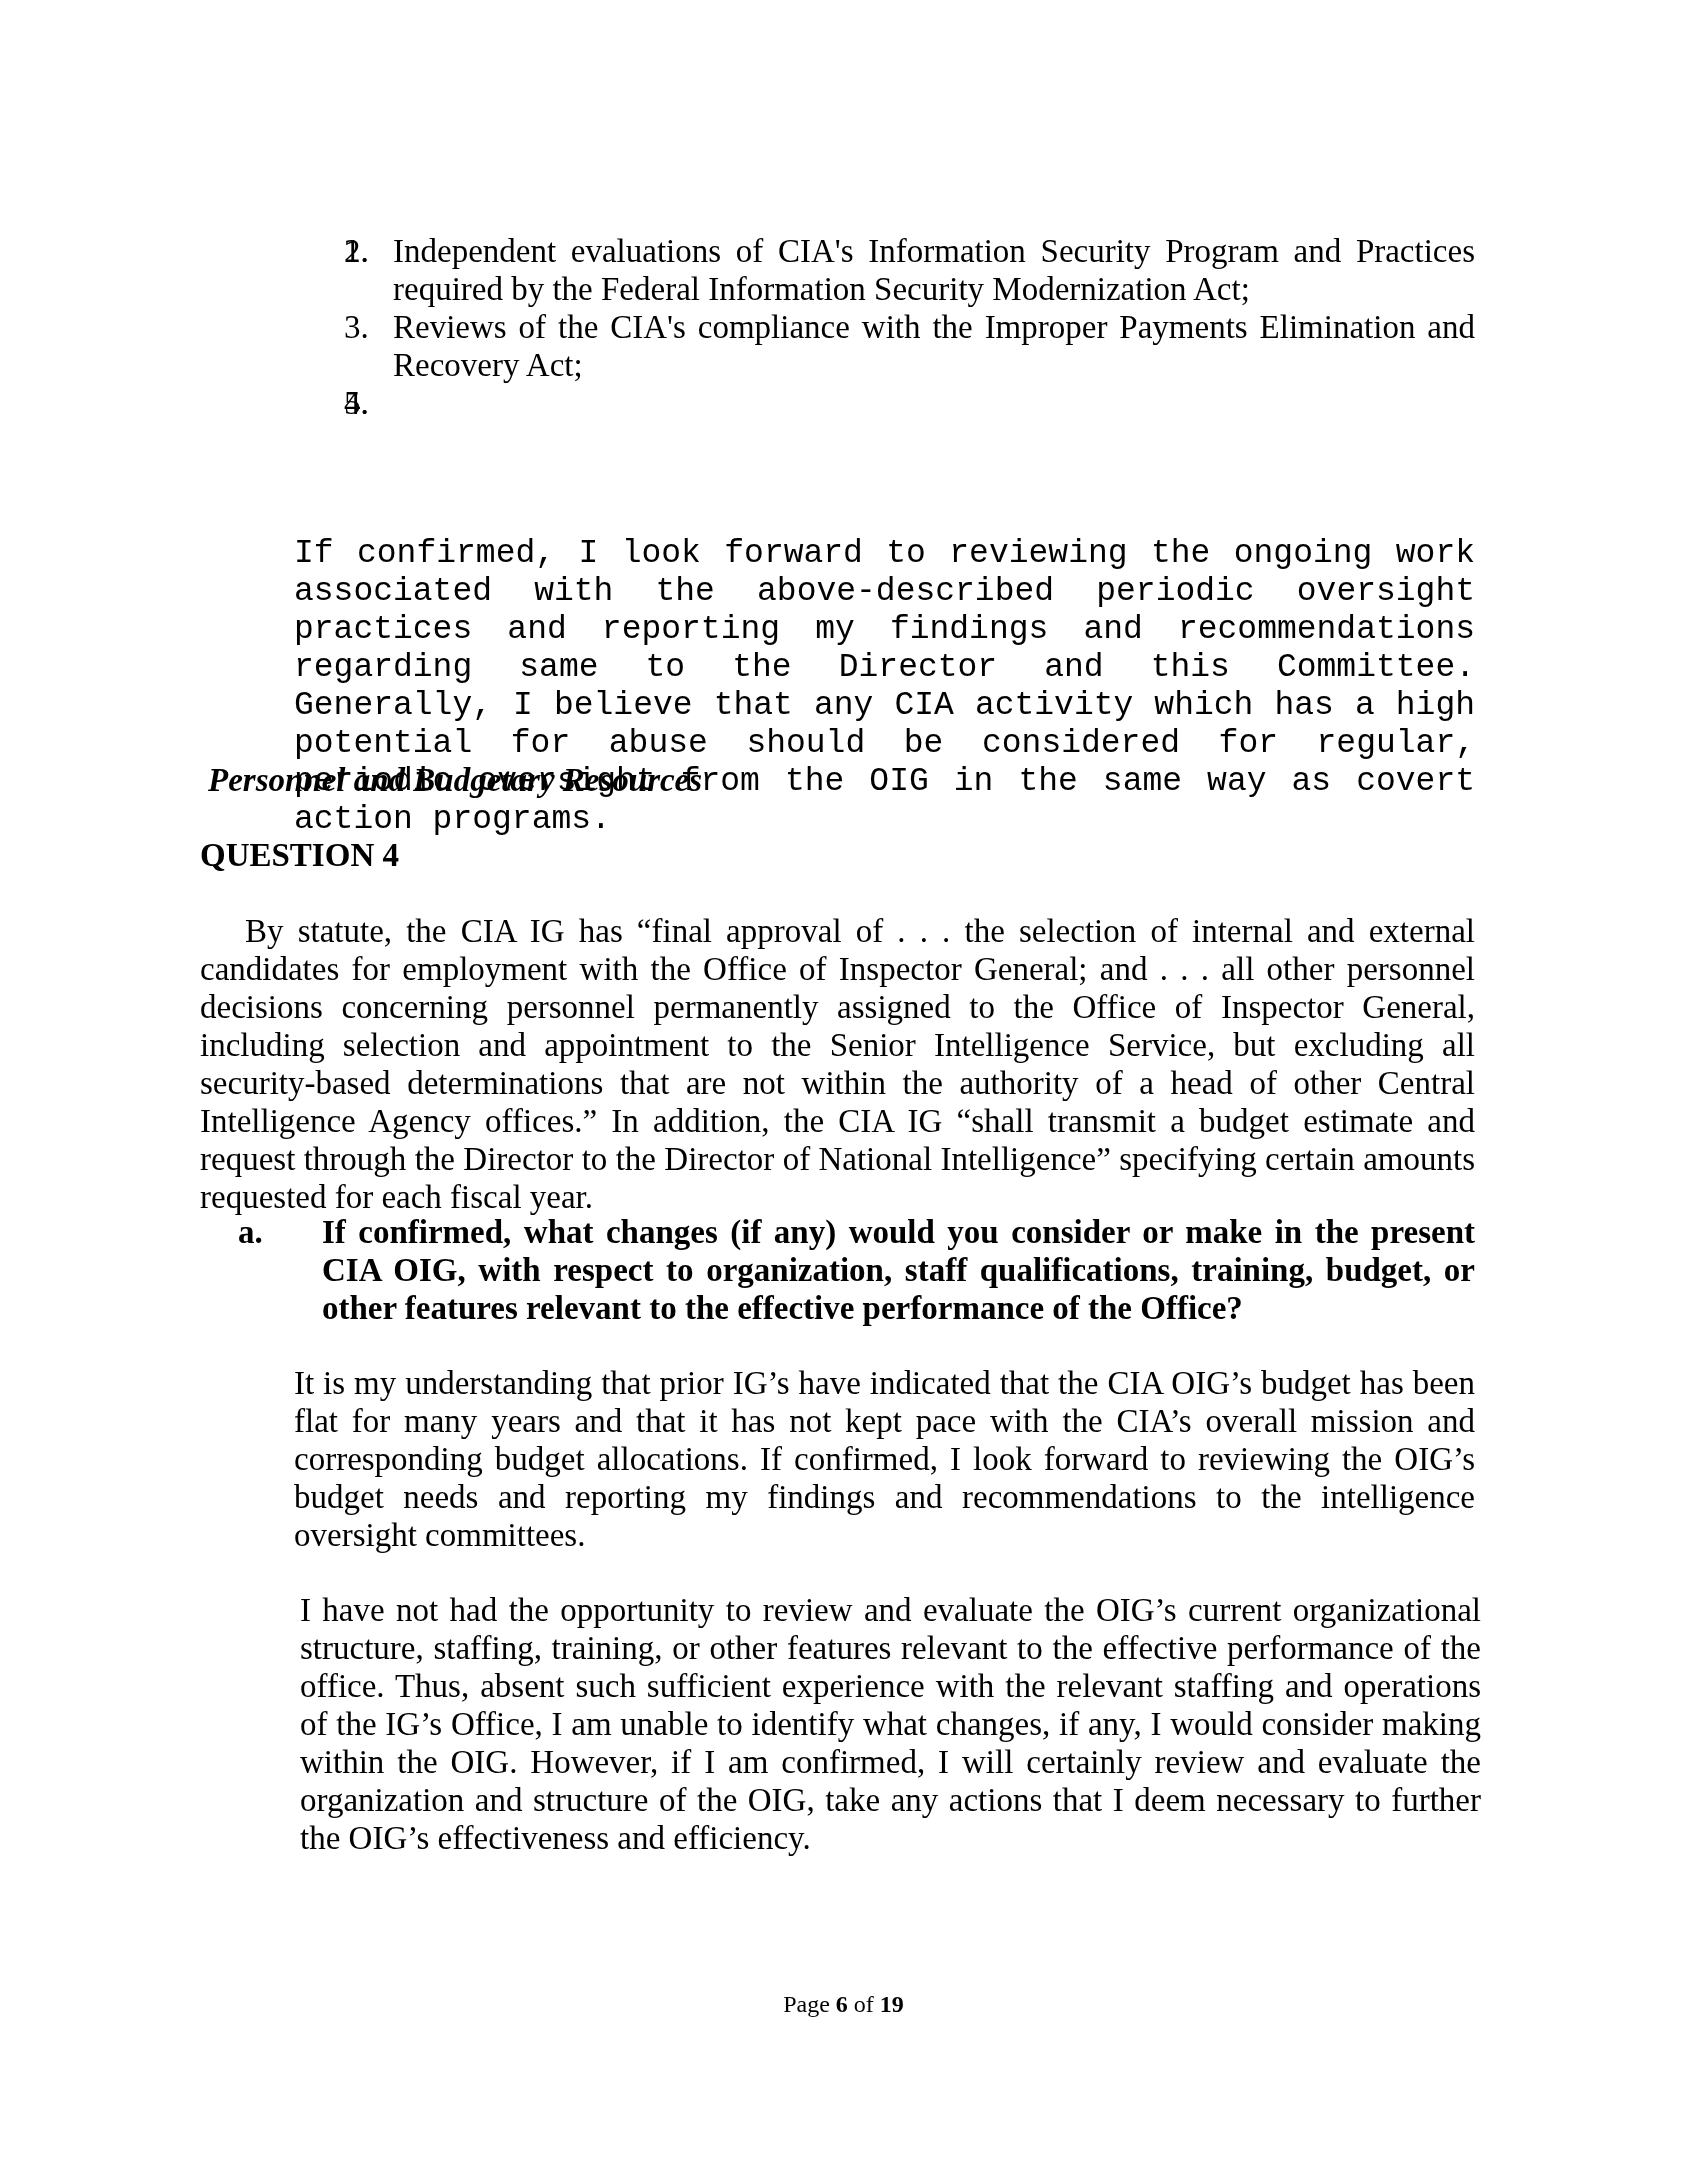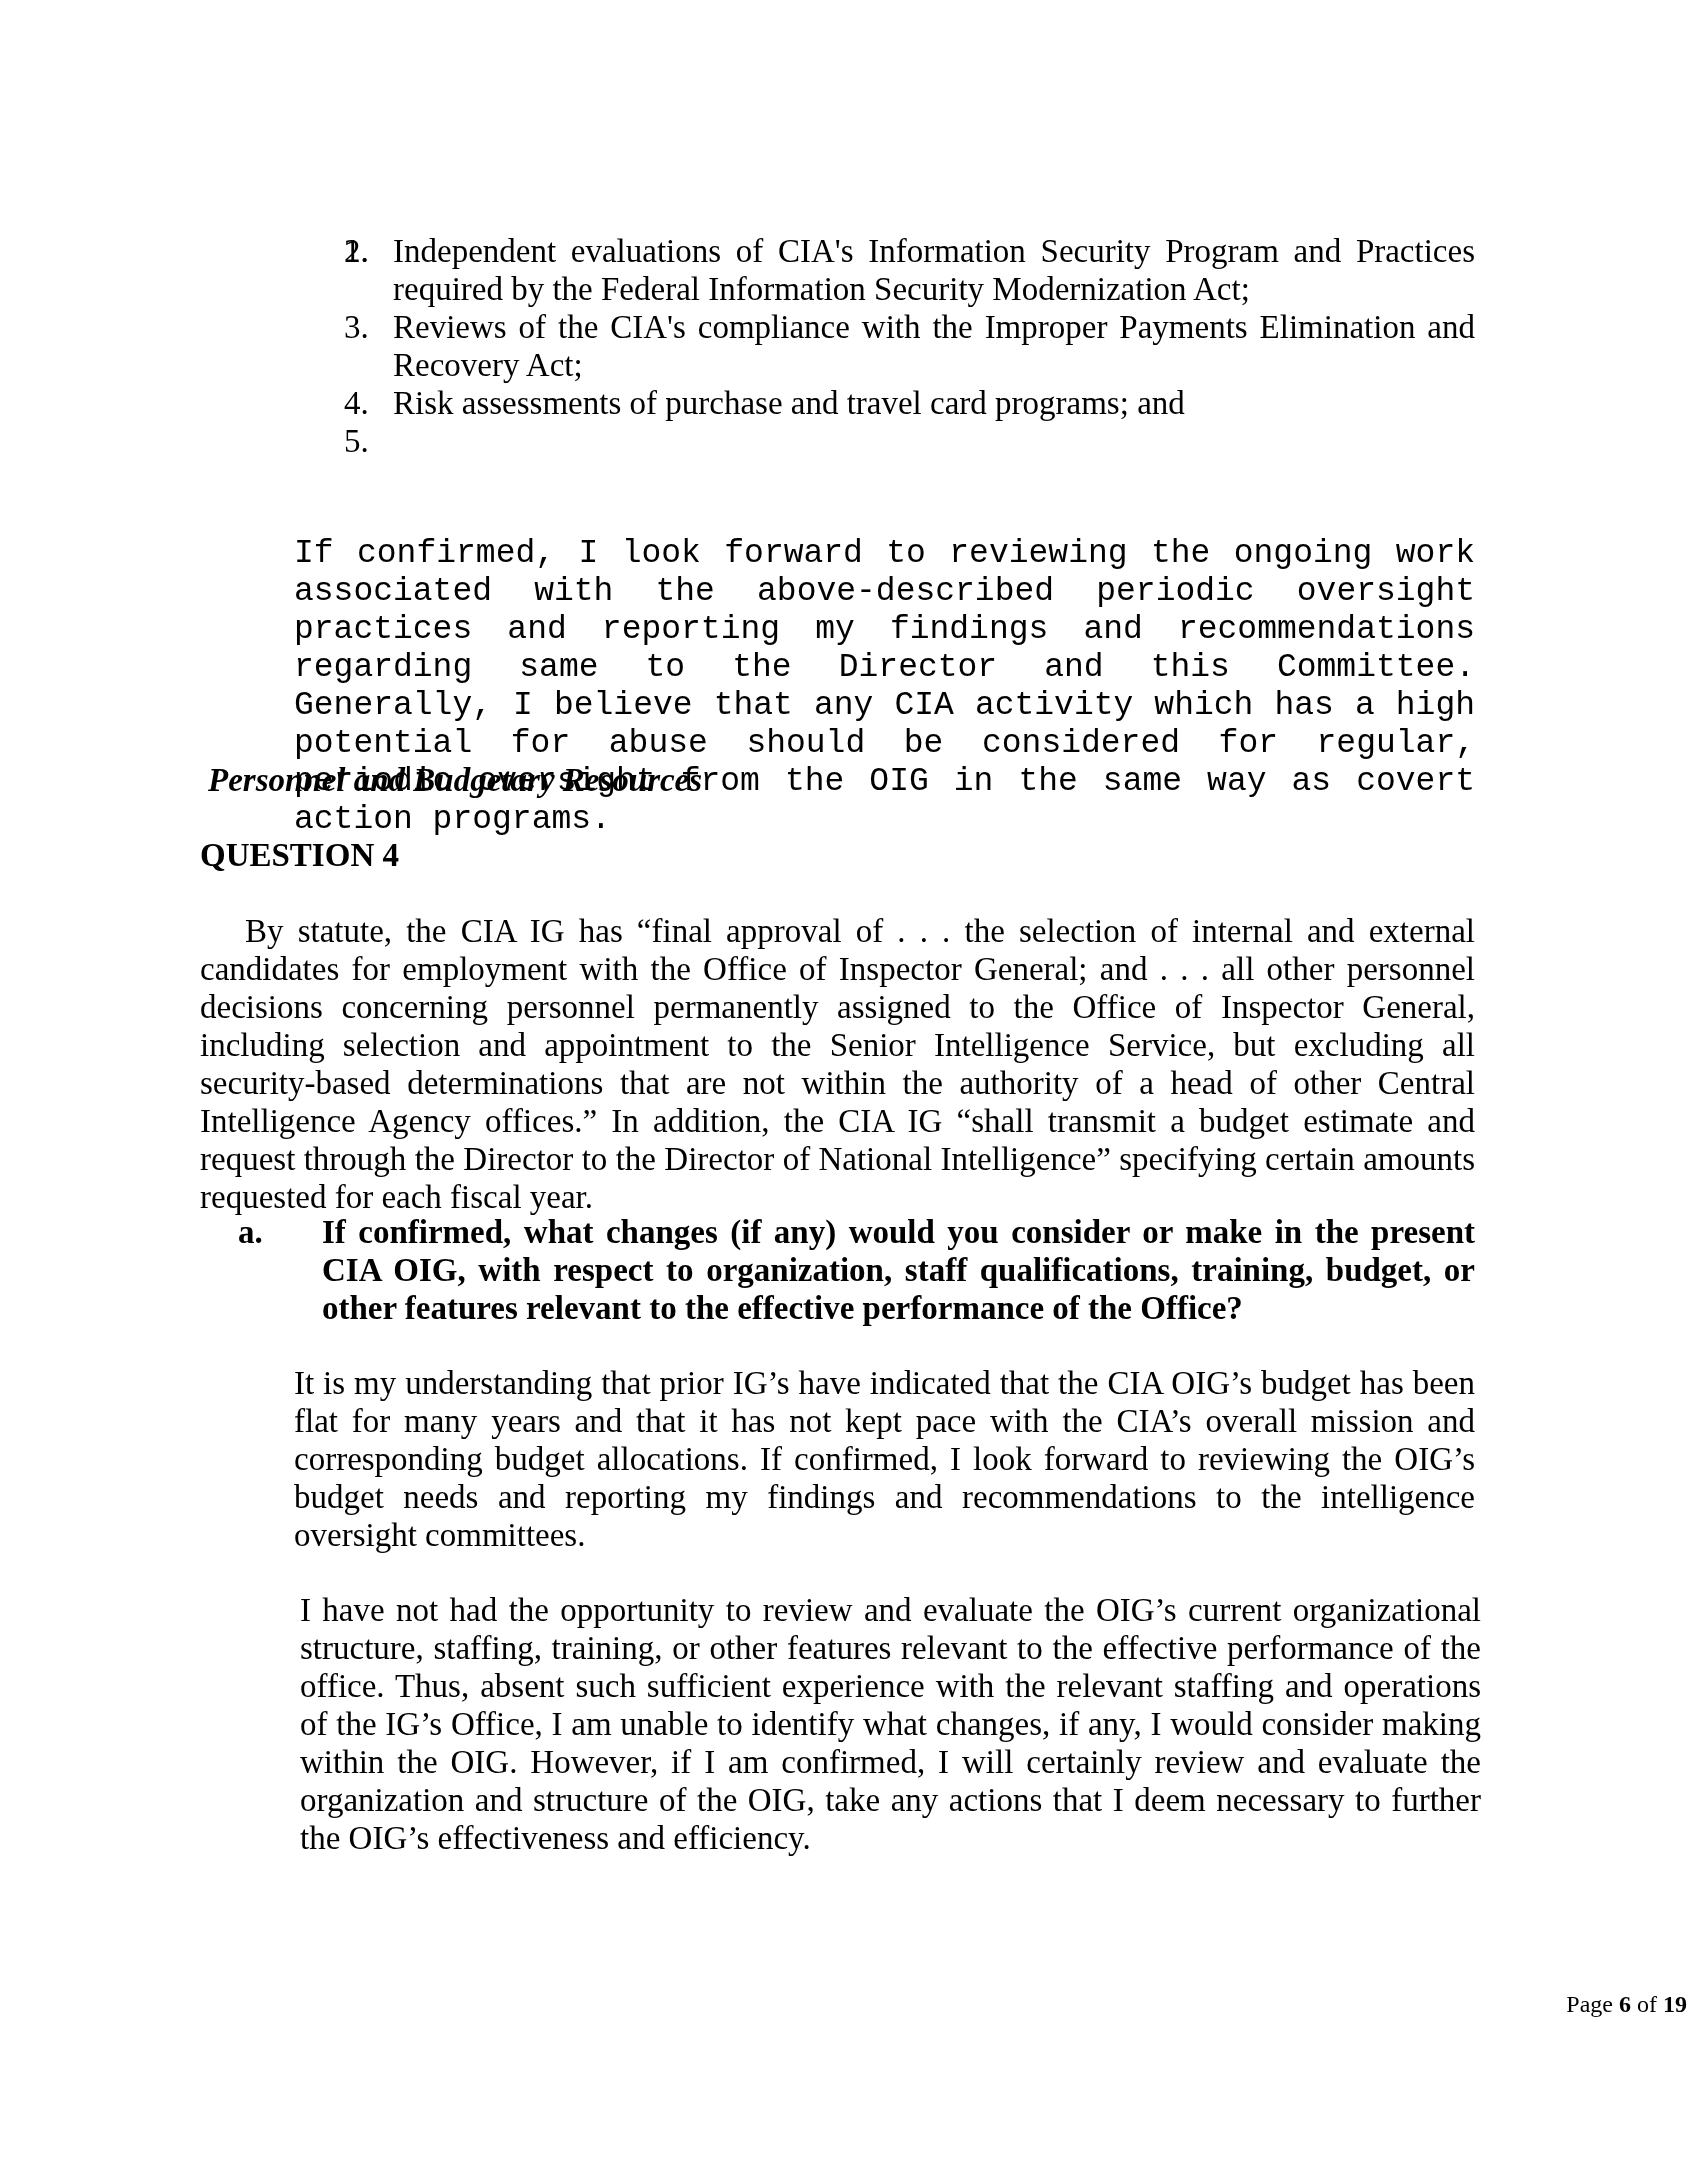--- a/index.html
+++ b/index.html
@@ -15,31 +15,31 @@
   .para { text-align: justify; margin: 0; }
   .p1 { left: 294px; top: 535px; width: 1181px; font-family: Liberation Mono, monospace; }
   .h-italic { left: 200px; top: 761px; font-weight: bold; font-style: italic; margin-left: 8px; }
   .h-q { left: 200px; top: 836px; font-weight: bold; }
   .p2 { left: 200px; top: 912px; width: 1275px; text-indent: 45px; }
   .qa { left: 238px; top: 1213px; width: 1237px; font-weight: bold; }
   .qa .lbl { position: absolute; left: 0; top: 0; }
   .qa .qtext { margin-left: 84px; display: block; }
   .p3 { left: 294px; top: 1364px; width: 1181px; }
   .p4 { left: 300px; top: 1591px; width: 1181px; }
-  .footer { left: 0; width: 1687px; top: 1991px; text-align: right; font-size: 24px; line-height: 26.5px; }
+  .footer { left: 0; width: 1687px; top: 1991px; text-align: center; font-size: 24px; line-height: 26.5px; }
   .footer b { font-weight: bold; }
 </style>
 </head>
 <body>
 
 <ol class="abs list">
   <li><span class="num">1.</span></li>
   <li><span class="num">2.</span><span>Independent evaluations of CIA's Information Security Program and Practices required by the Federal Information Security Modernization Act;</span></li>
   <li><span class="num">3.</span><span>Reviews of the CIA's compliance with the Improper Payments Elimination and Recovery Act;</span></li>
-  <li><span class="num">4.</span><span>Risk assessments of purchase and travel card programs; and</span></li>
+  <li><span class="num">4.</span></li>
   <li><span class="num">5.</span></li>
 </ol>
 
 <p class="abs para p1">If confirmed, I look forward to reviewing the ongoing work associated with the above-described periodic oversight practices and reporting my findings and recommendations regarding same to the Director and this Committee.  Generally, I believe that any CIA activity which has a high potential for abuse should be considered for regular, periodic oversight from the OIG in the same way as covert action programs.</p>
 
 <div class="abs h-italic">Personnel and Budgetary Resources</div>
 
 <div class="abs h-q">QUESTION 4</div>
 
 <p class="abs para p2">By statute, the CIA IG has “final approval of . . . the selection of internal and external candidates for employment with the Office of Inspector General; and . . . all other personnel decisions concerning personnel permanently assigned to the Office of Inspector General, including selection and appointment to the Senior Intelligence Service, but excluding all security-based determinations that are not within the authority of a head of other Central Intelligence Agency offices.” In addition, the CIA IG “shall transmit a budget estimate and request through the Director to the Director of National Intelligence” specifying certain amounts requested for each fiscal year.</p>

